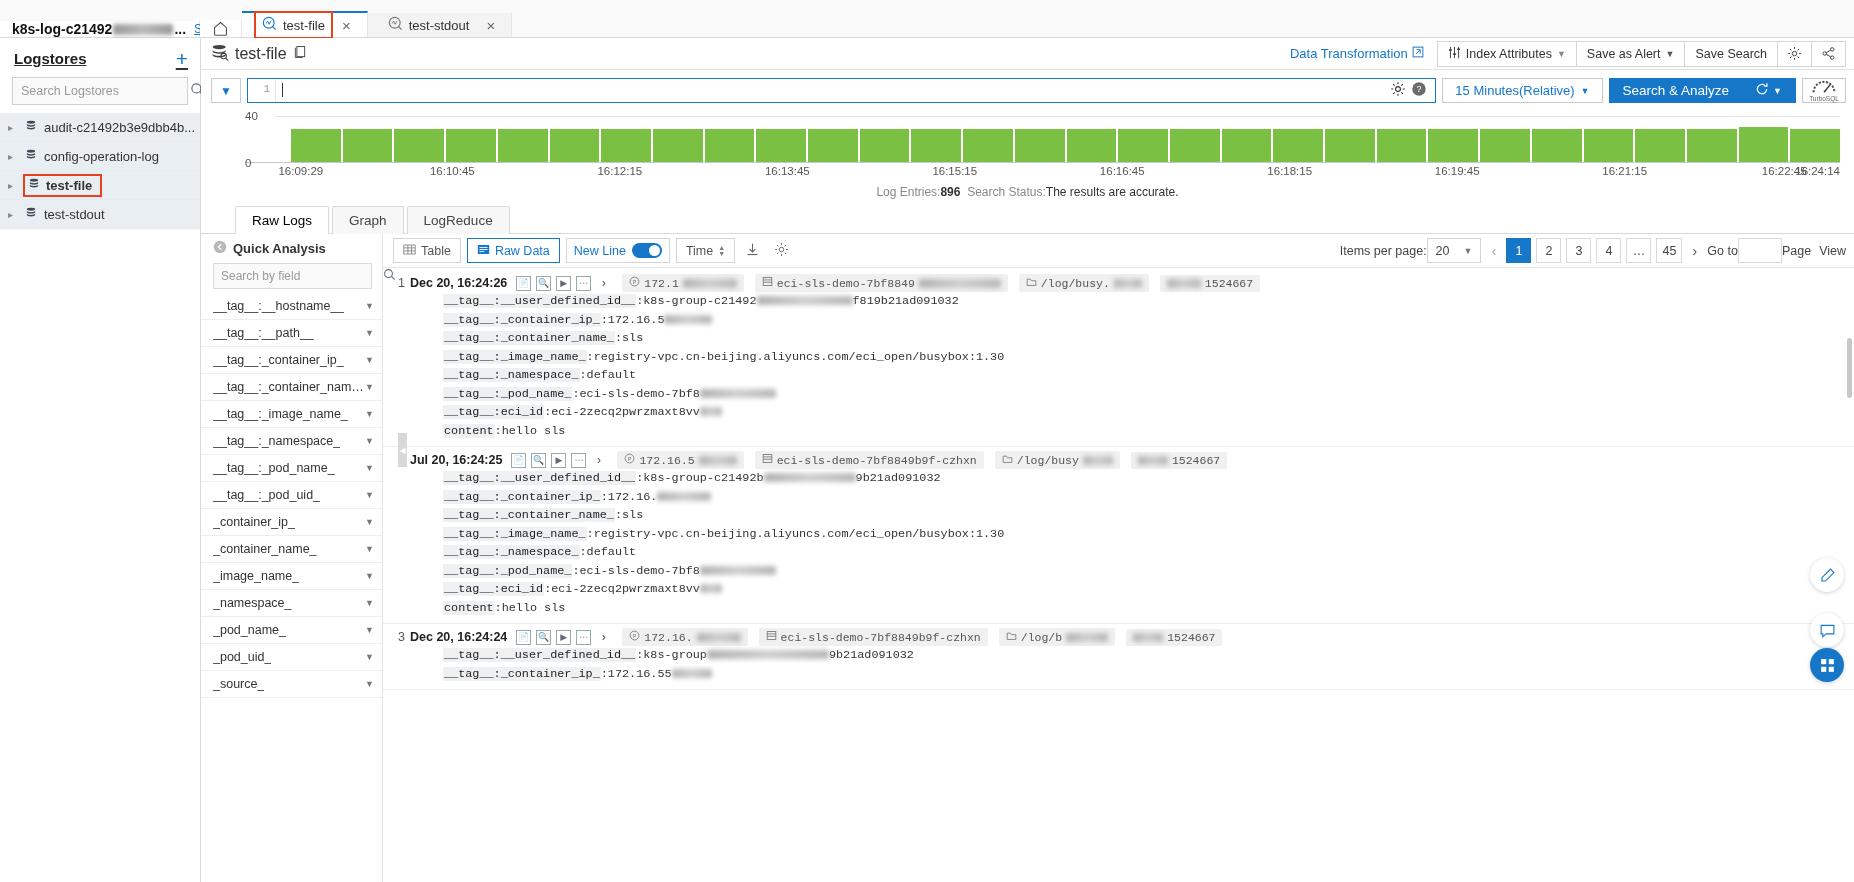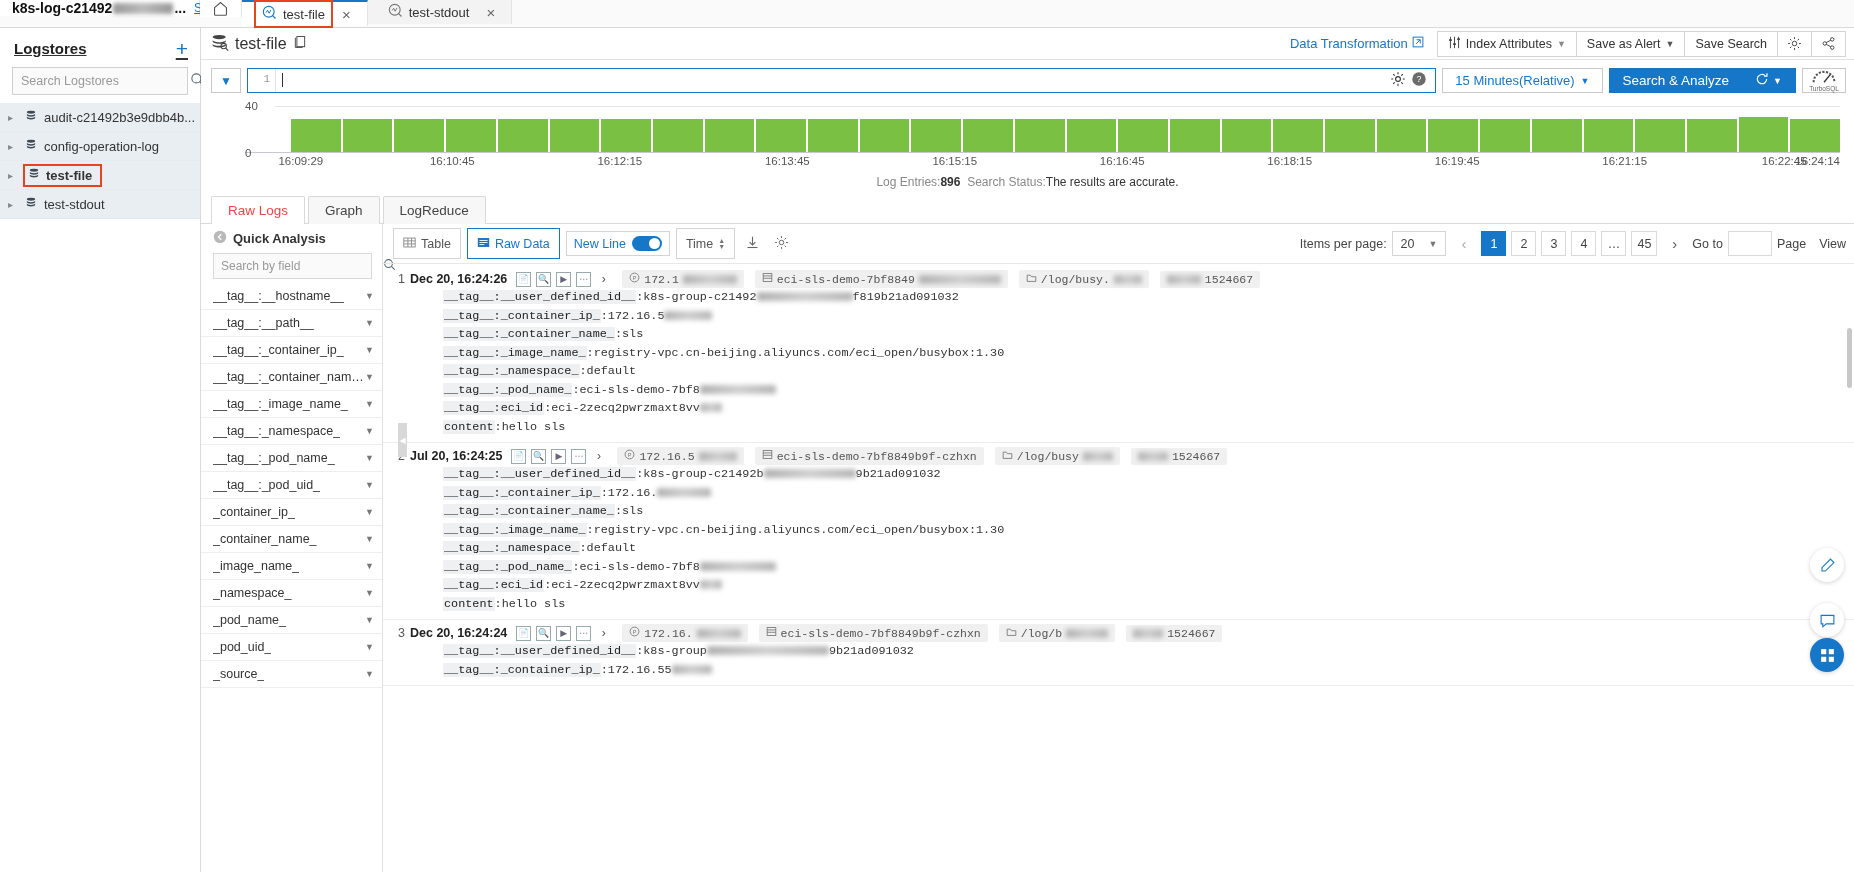--- a/index.html
+++ b/index.html
@@ -5,21 +5,21 @@
   * { box-sizing: border-box; }
   html, body { margin:0; padding:0; }
   body {
     width:1854px; height:882px;
     font-family:"Liberation Sans", sans-serif;
     font-size:13px; color:#333;
     background:#fff; overflow:hidden;
     position:relative;
   }
   
-  #topbar { display:flex; align-items:flex-start; height:28px; border-bottom:1px solid #d9d9d9; background:#fafafa; }
+  #topbar { display:flex; align-items:flex-end; height:38px; border-bottom:1px solid #d9d9d9; background:#fafafa; }
   #project-title-wrap { width:200px; display:flex; align-items:center; padding-left:12px; gap:8px; background:#fff; border-right:1px solid #e4e4e4;}
   #project-title { font-weight:bold; font-size:14px; color:#111; white-space:nowrap; }
   #project-blur { display:inline-block; width:60px; height:11px; background:linear-gradient(90deg,#999,#bbb,#999); filter:blur(2.2px); border-radius:2px; vertical-align:-1px; margin:0 1px;}
   #switch-link { color:#1677c9; font-size:12px; text-decoration:underline; cursor:pointer; }
   #home-btn { width:42px; display:flex; align-items:center; justify-content:center; border-right:1px solid #e4e4e4; cursor:pointer; background:#fff;}
   .tab { display:flex; align-items:center; gap:7px; padding:0 12px 0 14px; border-right:1px solid #e4e4e4; cursor:pointer; position:relative; font-size:13px;}
   .tab.active { background:#fff; border-top:2px solid #1677c9; }
   .tab.inactive { background:#f3f3f3; color:#333; }
   .tab .tab-label-box { padding:3px 6px; display:flex; align-items:center; gap:6px; }
   .tab.active .tab-label-box { outline:2px solid #e8431f; }
@@ -65,41 +65,41 @@
   #bars { position:absolute; left:46px; right:0; bottom:0; height:44px; display:flex; gap:2px; }
   .bar { flex:1; background:#7ac143; }
   #xaxis { position:relative; margin-left:30px; height:20px; }
   .xtick { position:absolute; font-size:11.5px; color:#555; transform:translateX(-50%); top:2px; white-space:nowrap;}
   #status-line { text-align:center; font-size:12px; color:#888; padding:2px 0 6px 0; }
   #status-line b { color:#333; font-weight:bold;}
   #status-line .accurate { color:#333; }
   
   #res-tabs { display:flex; gap:3px; padding-left:10px; border-bottom:1px solid #d9d9d9; }
   .rtab { border:1px solid #d9d9d9; border-bottom:none; background:#f7f7f7; padding:6px 16px 6px 16px; font-size:13.5px; color:#444; cursor:pointer; border-radius:2px 2px 0 0; position:relative; top:1px;}
-  .rtab.active { background:#fff; color:#ef4444; }
+  .rtab.active { background:#fff; color:#000000;margin-left:24px; }
   
   #res-body { flex:1; display:flex; min-height:0; }
   #qa-panel { width:182px; border-right:1px solid #e2e2e2; display:flex; flex-direction:column; padding-top:6px; background:#fff;}
   #qa-head { display:flex; align-items:center; gap:6px; padding:0 8px 6px 12px; font-size:13px; font-weight:bold; color:#333; }
   #qa-search { margin:0 10px 4px 12px; display:flex; align-items:center; border:1px solid #d9d9d9; background:#fafafa; height:26px; }
   #qa-search input { border:0; background:transparent; outline:none; flex:1; padding:0 7px; font-size:12px; color:#555; font-family:"Liberation Sans",sans-serif;}
   #qa-search input::placeholder { color:#9a9a9a; }
   .qa-field { display:flex; align-items:center; justify-content:space-between; padding:0 8px 0 12px; height:27px; border-bottom:1px solid #eee; font-size:12.5px; color:#333; cursor:pointer; }
   .qa-field .fname { overflow:hidden; text-overflow:ellipsis; white-space:nowrap; }
   .qa-field .fcaret { color:#777; font-size:9px; }
   #qa-collapse { position:absolute; left:197px; top:395px; width:9px; height:34px; background:#d8d8d8; display:flex; align-items:center; justify-content:center; color:#fff; font-size:8px; cursor:pointer; z-index:5;}
   #logs-col { flex:1; display:flex; flex-direction:column; min-width:0; }
   #logs-toolbar { display:flex; align-items:center; gap:6px; padding:4px 8px 4px 10px; border-bottom:1px solid #e7e7e7; }
-  .tbtn { border:1px solid #d4d4d4; background:#fff; height:31px; display:flex; align-items:center; gap:5px; padding:0 9px; font-size:12.5px; color:#555; cursor:pointer;}
+  .tbtn { border:1px solid #d4d4d4; background:#fff; height:25px; display:flex; align-items:center; gap:5px; padding:0 9px; font-size:12.5px; color:#555; cursor:pointer;}
   .tbtn.sel { border-color:#1677c9; color:#1677c9; }
   .newline-wrap { display:flex; align-items:center; gap:6px; border:1px solid #d4d4d4; height:25px; padding:0 7px; background:#fff;}
   .newline-wrap .nl-label { color:#1677c9; font-size:12.5px; }
   .toggle { width:30px; height:15px; border-radius:8px; background:#1677c9; position:relative; cursor:pointer;}
   .toggle::after { content:""; position:absolute; right:2px; top:2px; width:11px; height:11px; border-radius:50%; background:#fff;}
-  #pager { margin-left:auto; display:flex; align-items:center; gap:5px; font-size:12.5px; color:#444; }
+  #pager { margin-left:auto; display:flex; align-items:center; font-size:12.5px; color:#444; }
   .ipp { border:1px solid #d4d4d4; background:#fff; height:25px; display:flex; align-items:center; gap:14px; padding:0 8px; cursor:pointer;}
   .pg { min-width:25px; height:25px; border:1px solid #d9d9d9; background:#fff; display:flex; align-items:center; justify-content:center; font-size:12.5px; cursor:pointer; padding:0 5px;}
   .pg.active { background:#1677c9; border-color:#1677c9; color:#fff; }
   .pg.arrow { border:none; color:#aaa; font-size:15px;}
   .pg.arrow.on { color:#555; }
   .goto-input { width:44px; height:25px; border:1px solid #d9d9d9; background:#fff;}
   
   #log-list { flex:1; overflow:hidden; position:relative; padding-top:2px;}
   .log-entry { border-bottom:1px solid #ededed; padding:4px 0 6px 0; }
   .le-head { display:flex; align-items:center; gap:5px; padding-left:10px; font-size:12.5px; }

